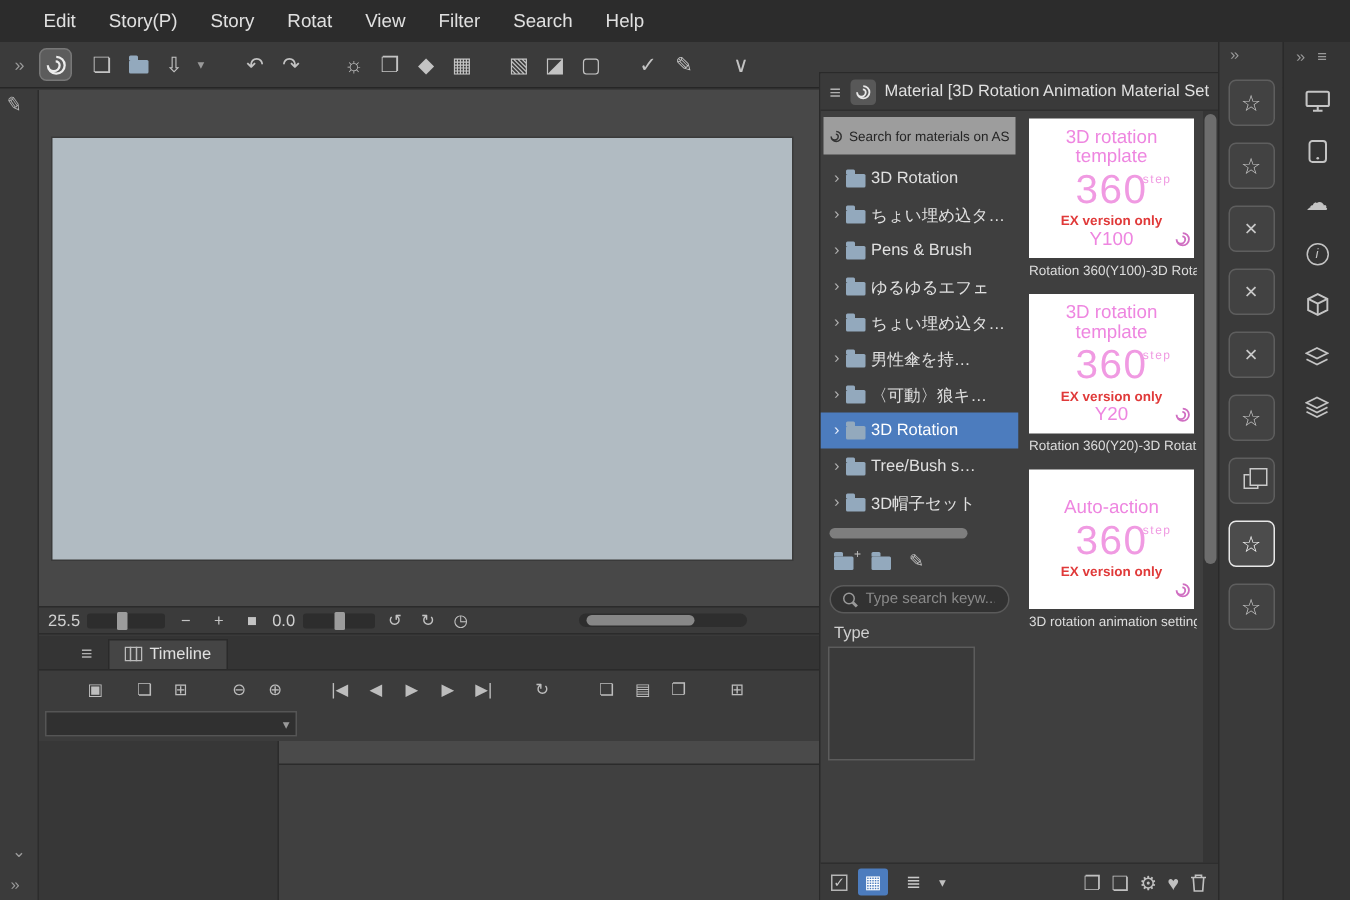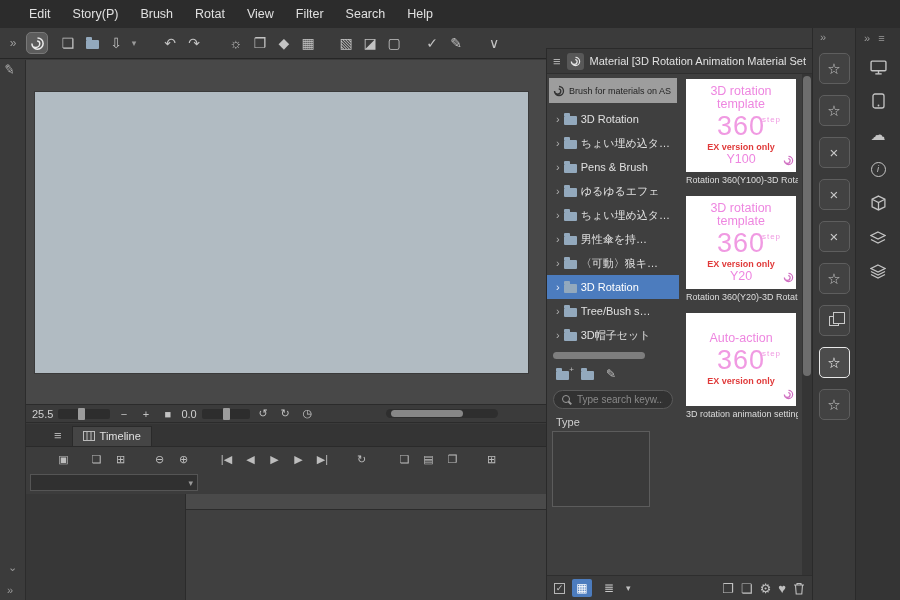--- a/index.html
+++ b/index.html
@@ -145,21 +145,21 @@
     display:flex; align-items:center; justify-content:center; color:#c4c4c4; font-style:italic; }
 </style>
 </head>
 <body>
 
 <div id="app">
 
   <div id="menubar">
     <span class="menu-item">Edit</span>
     <span class="menu-item">Story(P)</span>
-    <span class="menu-item">Brush</span>
+    <span class="menu-item">Story</span>
     <span class="menu-item">Rotat</span>
     <span class="menu-item">View</span>
     <span class="menu-item">Filter</span>
     <span class="menu-item">Search</span>
     <span class="menu-item">Help</span>
   </div>
 
   <div id="toolbar">
     <span class="collapse-cell">»</span>
     <span class="logo-box">
@@ -278,21 +278,21 @@
           </svg>
       </span>
       <span class="mat-title">Material [3D Rotation Animation Material Set [3</span>
     </div>
 
     <div class="mat-left">
       <div class="asset-search">
         <svg width="12" height="12" viewBox="0 0 16 16">
             <path d="M8 2a6 6 0 1 1-6 6 4.2 4.2 0 0 0 4.2 4.2A4.2 4.2 0 0 0 10.4 8 2.8 2.8 0 0 0 7.6 5.2" fill="none" stroke="#333" stroke-width="1.8"></path>
           </svg>
-        <span>Brush for materials on AS</span>
+        <span>Search for materials on AS</span>
       </div>
 
       <div class="tree-row">
         <span class="tree-chevron">›</span>
         <span class="folder"></span>
         <span>3D Rotation</span>
       </div>
       <div class="tree-row">
         <span class="tree-chevron">›</span>
         <span class="folder"></span>

